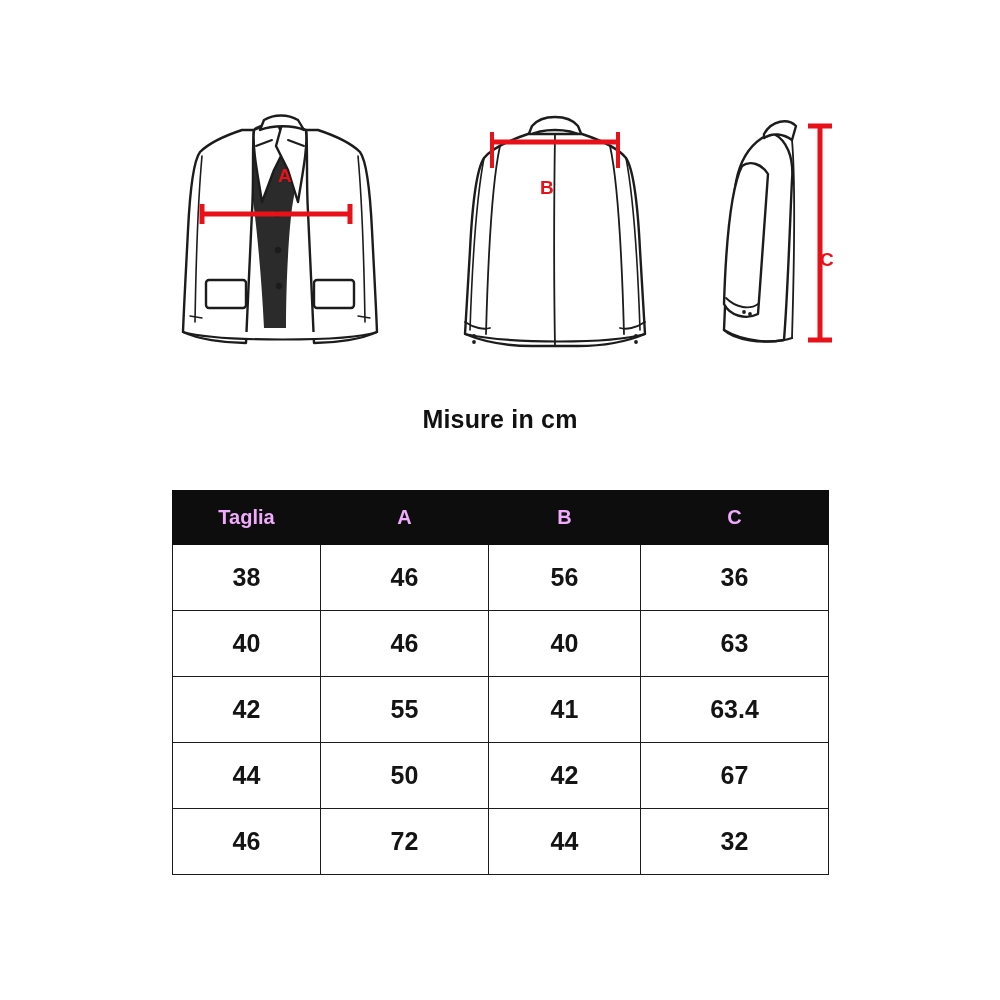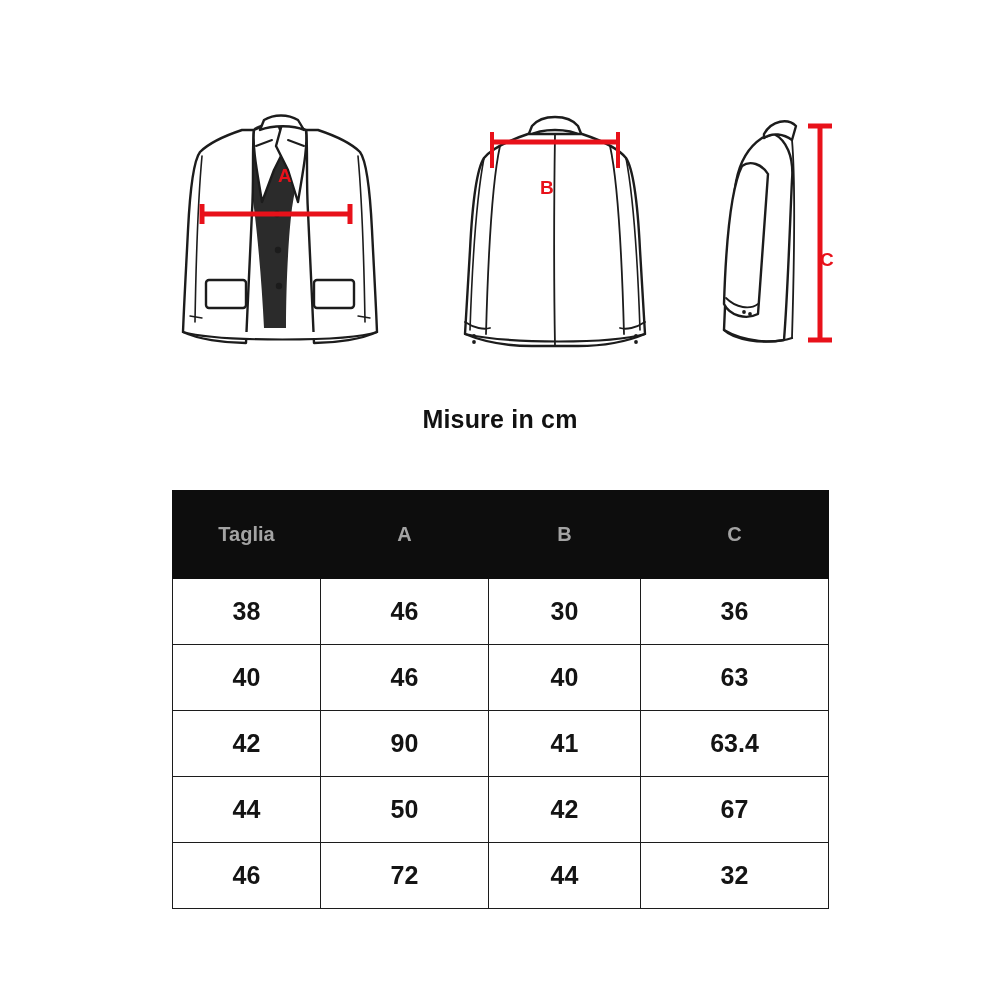--- a/index.html
+++ b/index.html
@@ -82,23 +82,23 @@
     border: 1px solid #1c1c1c;
     text-align: center;
     font-size: 25px;
     font-weight: bold;
     font-family: "Liberation Sans", sans-serif;
     height: 66px;
     padding: 0;
   }
   #size-table thead th {
     background: #0d0d0d;
-    color: #a3a3a3;
+    color: #f0abfc;
     border: 1px solid #0d0d0d;
-    height: 88px;
+    height: 54px;
     font-size: 20px;
   }
   #size-table tbody td {
     background: #ffffff;
     color: #141414;
   }
   #size-table col.c1 { width: 148px; }
   #size-table col.c2 { width: 168px; }
   #size-table col.c3 { width: 152px; }
   #size-table col.c4 { width: 188px; }
@@ -248,32 +248,32 @@
         <th>Taglia</th>
         <th>A</th>
         <th>B</th>
         <th>C</th>
       </tr>
     </thead>
     <tbody>
       <tr>
         <td>38</td>
         <td>46</td>
-        <td>30</td>
+        <td>56</td>
         <td>36</td>
       </tr>
       <tr>
         <td>40</td>
         <td>46</td>
         <td>40</td>
         <td>63</td>
       </tr>
       <tr>
         <td>42</td>
-        <td>90</td>
+        <td>55</td>
         <td>41</td>
         <td>63.4</td>
       </tr>
       <tr>
         <td>44</td>
         <td>50</td>
         <td>42</td>
         <td>67</td>
       </tr>
       <tr>

